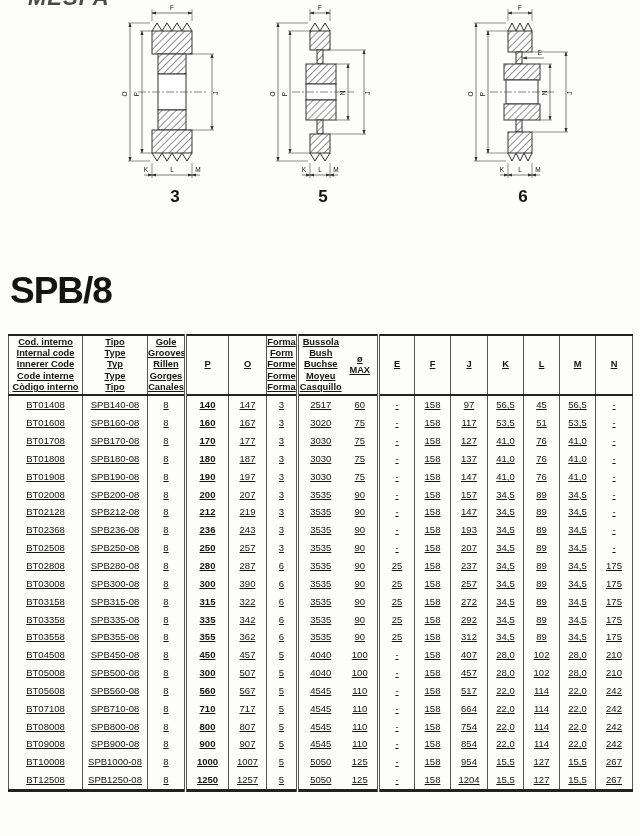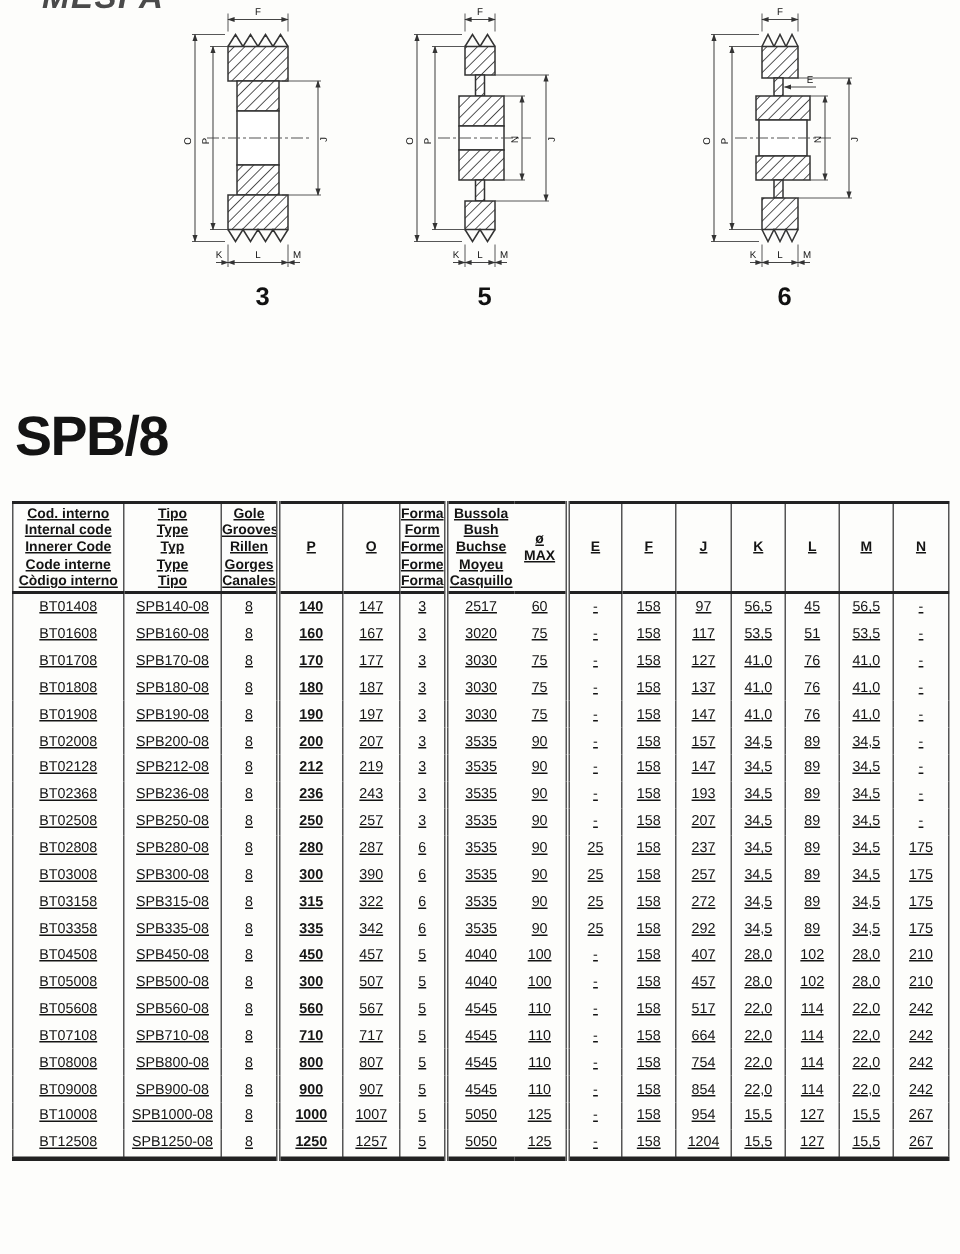--- a/index.html
+++ b/index.html
@@ -490,20 +490,37 @@
           <td class="nob">90</td>
           <td class="dbl">25</td>
           <td class="">158</td>
           <td class="">292</td>
           <td class="">34,5</td>
           <td class="">89</td>
           <td class="">34,5</td>
           <td class="">175</td>
         </tr>
         <tr>
+          <td class="nol">BT03558</td>
+          <td class="">SPB355-08</td>
+          <td class="">8</td>
+          <td class="dbl b">355</td>
+          <td class="">362</td>
+          <td class="">6</td>
+          <td class="dbl">3535</td>
+          <td class="nob">90</td>
+          <td class="dbl">25</td>
+          <td class="">158</td>
+          <td class="">312</td>
+          <td class="">34,5</td>
+          <td class="">89</td>
+          <td class="">34,5</td>
+          <td class="">175</td>
+        </tr>
+        <tr>
           <td class="nol">BT04508</td>
           <td class="">SPB450-08</td>
           <td class="">8</td>
           <td class="dbl b">450</td>
           <td class="">457</td>
           <td class="">5</td>
           <td class="dbl">4040</td>
           <td class="nob">100</td>
           <td class="dbl">-</td>
           <td class="">158</td>

